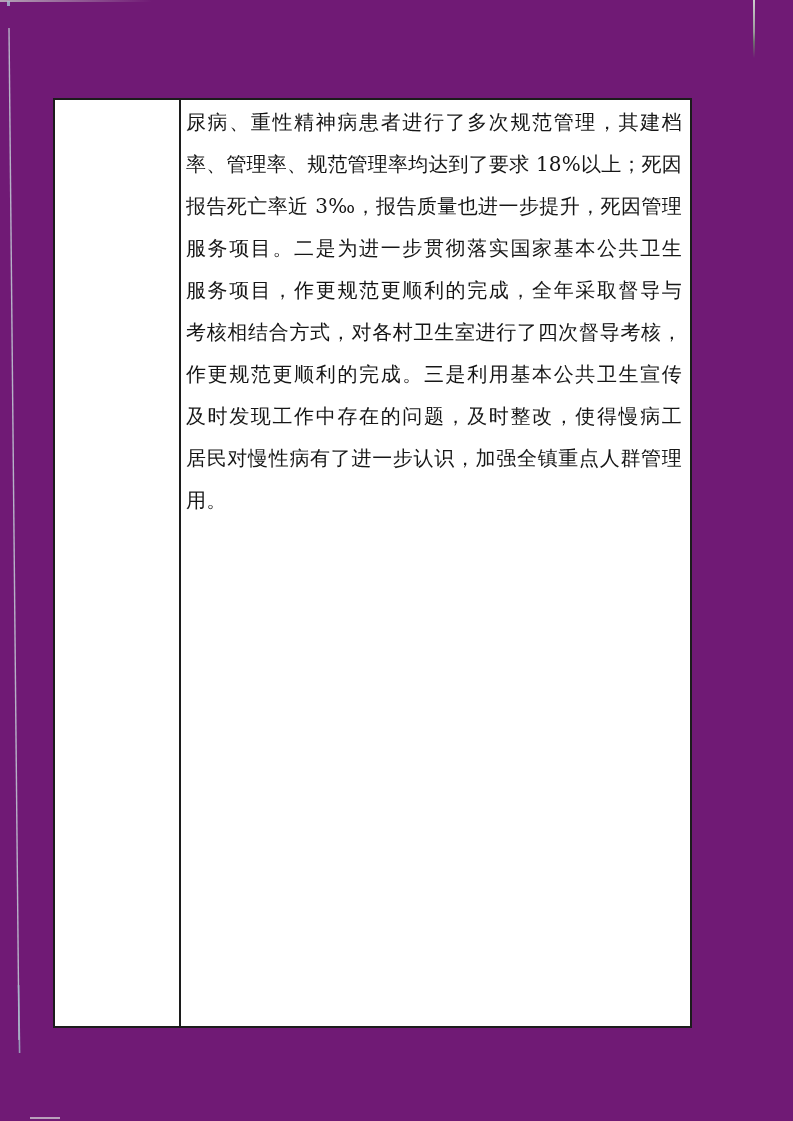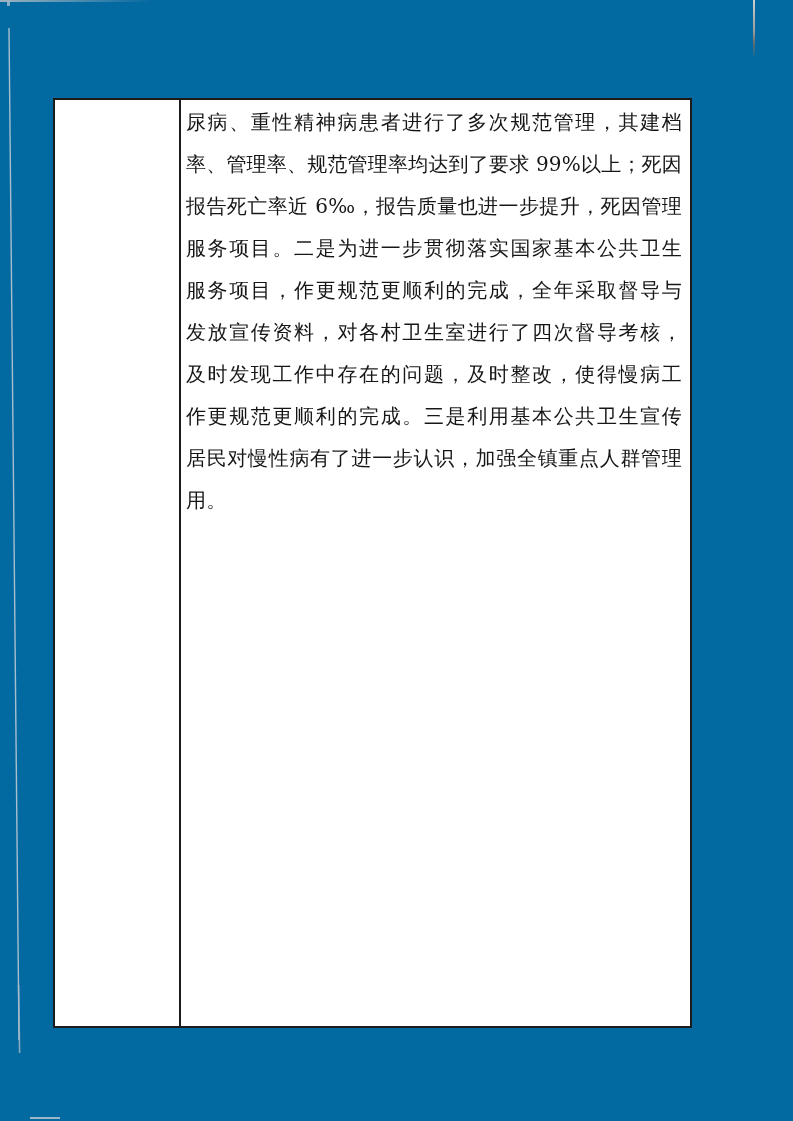--- a/index.html
+++ b/index.html
@@ -4,21 +4,21 @@
 <style>
   html, body {
     margin: 0;
     padding: 0;
     background: #ffffff;
   }
   .page {
     position: relative;
     width: 793px;
     height: 1121px;
-    background: #0369a1;
+    background: #701a75;
     overflow: hidden;
     font-family: "DejaVu Serif", "Liberation Serif", serif;
   }
 
   
   .artifact-top-edge {
     position: absolute;
     left: 0; top: 0;
     width: 152px; height: 2px;
     background: linear-gradient(to right, #c6c6c6, rgba(230,230,230,0));
@@ -100,25 +100,25 @@
   <svg class="artifact-left-svg" width="40" height="1121" viewBox="0 0 40 1121">
     <line x1="9" y1="28" x2="19" y2="1040" stroke="#c3cdd6" stroke-width="1.4" opacity="0.85"></line>
     <line x1="18.6" y1="985" x2="19.6" y2="1053" stroke="#a4b8ca" stroke-width="1.6" opacity="0.8"></line>
   </svg>
   <div class="artifact-bottom-smudge"></div>
 
   <div class="doc-table">
     <div class="cell-left"></div>
     <div class="cell-right">
       <div class="text-line">尿病、重性精神病患者进行了多次规范管理，其建档</div>
-      <div class="text-line">率、管理率、规范管理率均达到了要求 99%以上；死因</div>
-      <div class="text-line">报告死亡率近 6‰，报告质量也进一步提升，死因管理</div>
+      <div class="text-line">率、管理率、规范管理率均达到了要求 18%以上；死因</div>
+      <div class="text-line">报告死亡率近 3‰，报告质量也进一步提升，死因管理</div>
       <div class="text-line">服务项目。二是为进一步贯彻落实国家基本公共卫生</div>
       <div class="text-line">服务项目，作更规范更顺利的完成，全年采取督导与</div>
-      <div class="text-line">发放宣传资料，对各村卫生室进行了四次督导考核，</div>
+      <div class="text-line">考核相结合方式，对各村卫生室进行了四次督导考核，</div>
+      <div class="text-line">作更规范更顺利的完成。三是利用基本公共卫生宣传</div>
       <div class="text-line">及时发现工作中存在的问题，及时整改，使得慢病工</div>
-      <div class="text-line">作更规范更顺利的完成。三是利用基本公共卫生宣传</div>
       <div class="text-line">居民对慢性病有了进一步认识，加强全镇重点人群管理</div>
       <div class="text-line line-last">用。</div>
     </div>
   </div>
 
 </div>
 
 </body></html>

